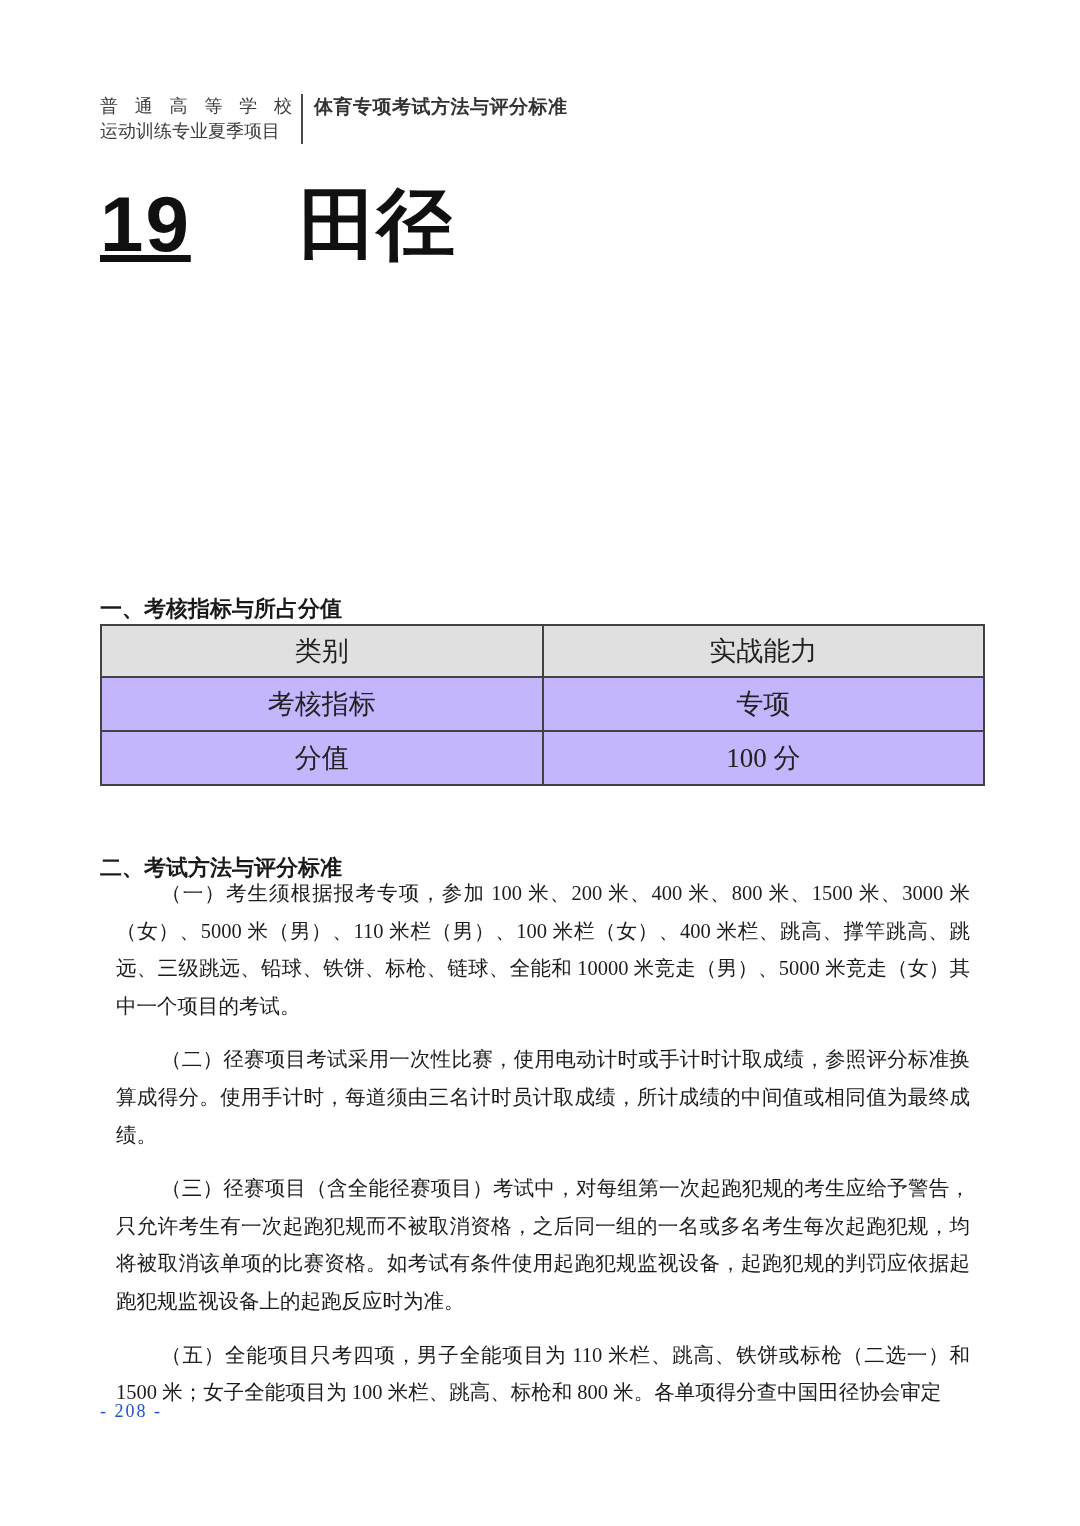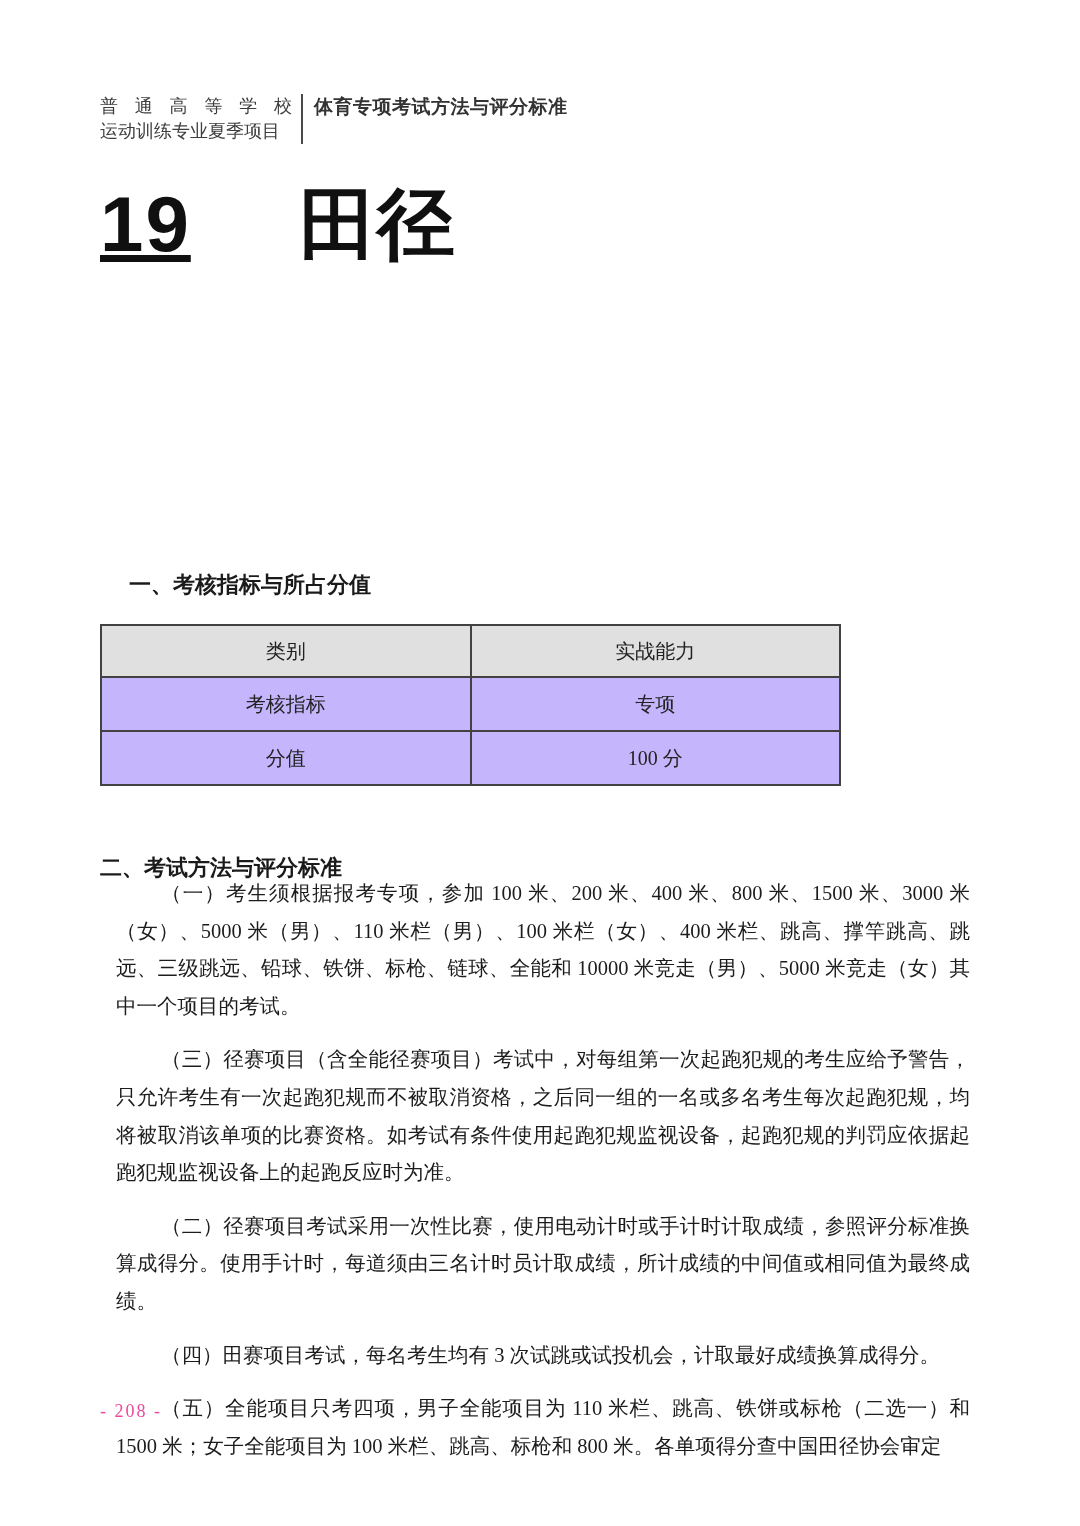--- a/index.html
+++ b/index.html
@@ -68,32 +68,32 @@
   
   .sec-heading {
     position: absolute;
     left: 100px;
     font-family: "Liberation Sans", sans-serif;
     font-weight: bold;
     font-size: 22px;
     color: #1a1a1a;
     white-space: nowrap;
   }
-  .sec-heading.one { top: 570px; margin-left: 29px; }
+  .sec-heading.one { top: 594px; }
   .sec-heading.two { top: 812px; margin-top: 41px; }
 
   
   .score-table {
     position: absolute;
     top: 624px;
     left: 100px;
-    width: 741px;
+    width: 885px;
     border-collapse: collapse;
     table-layout: fixed;
-    font-size: 20px;
+    font-size: 27px;
     color: #222;
   }
   .score-table td {
     border: 2px solid #424242;
     text-align: center;
     vertical-align: middle;
     padding: 0;
   }
   .score-table .head-row td {
     height: 50px;
@@ -117,21 +117,21 @@
     text-indent: 2.2em;
   }
 
   
   .page-num {
     position: absolute;
     top: 1401px;
     left: 100px;
     font-size: 18px;
     letter-spacing: 2px;
-    color: #ec4899;
+    color: #1d4ed8;
     white-space: nowrap;
   }
 </style>
 </head>
 <body>
 
 <div class="page">
 
   <div class="hdr">
     <div class="hdr-left">
@@ -162,21 +162,20 @@
         <td>分值</td>
         <td>100 分</td>
       </tr>
     </tbody>
   </table>
 
   <div class="sec-heading two">二、考试方法与评分标准</div>
 
   <div class="bodytext">
     <p>（一）考生须根据报考专项，参加 100 米、200 米、400 米、800 米、1500 米、3000 米（女）、5000 米（男）、110 米栏（男）、100 米栏（女）、400 米栏、跳高、撑竿跳高、跳远、三级跳远、铅球、铁饼、标枪、链球、全能和 10000 米竞走（男）、5000 米竞走（女）其中一个项目的考试。</p>
+    <p>（二）径赛项目考试采用一次性比赛，使用电动计时或手计时计取成绩，参照评分标准换算成得分。使用手计时，每道须由三名计时员计取成绩，所计成绩的中间值或相同值为最终成绩。</p>
     <p>（三）径赛项目（含全能径赛项目）考试中，对每组第一次起跑犯规的考生应给予警告，只允许考生有一次起跑犯规而不被取消资格，之后同一组的一名或多名考生每次起跑犯规，均将被取消该单项的比赛资格。如考试有条件使用起跑犯规监视设备，起跑犯规的判罚应依据起跑犯规监视设备上的起跑反应时为准。</p>
-    <p>（二）径赛项目考试采用一次性比赛，使用电动计时或手计时计取成绩，参照评分标准换算成得分。使用手计时，每道须由三名计时员计取成绩，所计成绩的中间值或相同值为最终成绩。</p>
-    <p>（四）田赛项目考试，每名考生均有 3 次试跳或试投机会，计取最好成绩换算成得分。</p>
     <p>（五）全能项目只考四项，男子全能项目为 110 米栏、跳高、铁饼或标枪（二选一）和 1500 米；女子全能项目为 100 米栏、跳高、标枪和 800 米。各单项得分查中国田径协会审定</p>
   </div>
 
   <div class="page-num">- 208 -</div>
 
 </div>
 
 </body></html>

